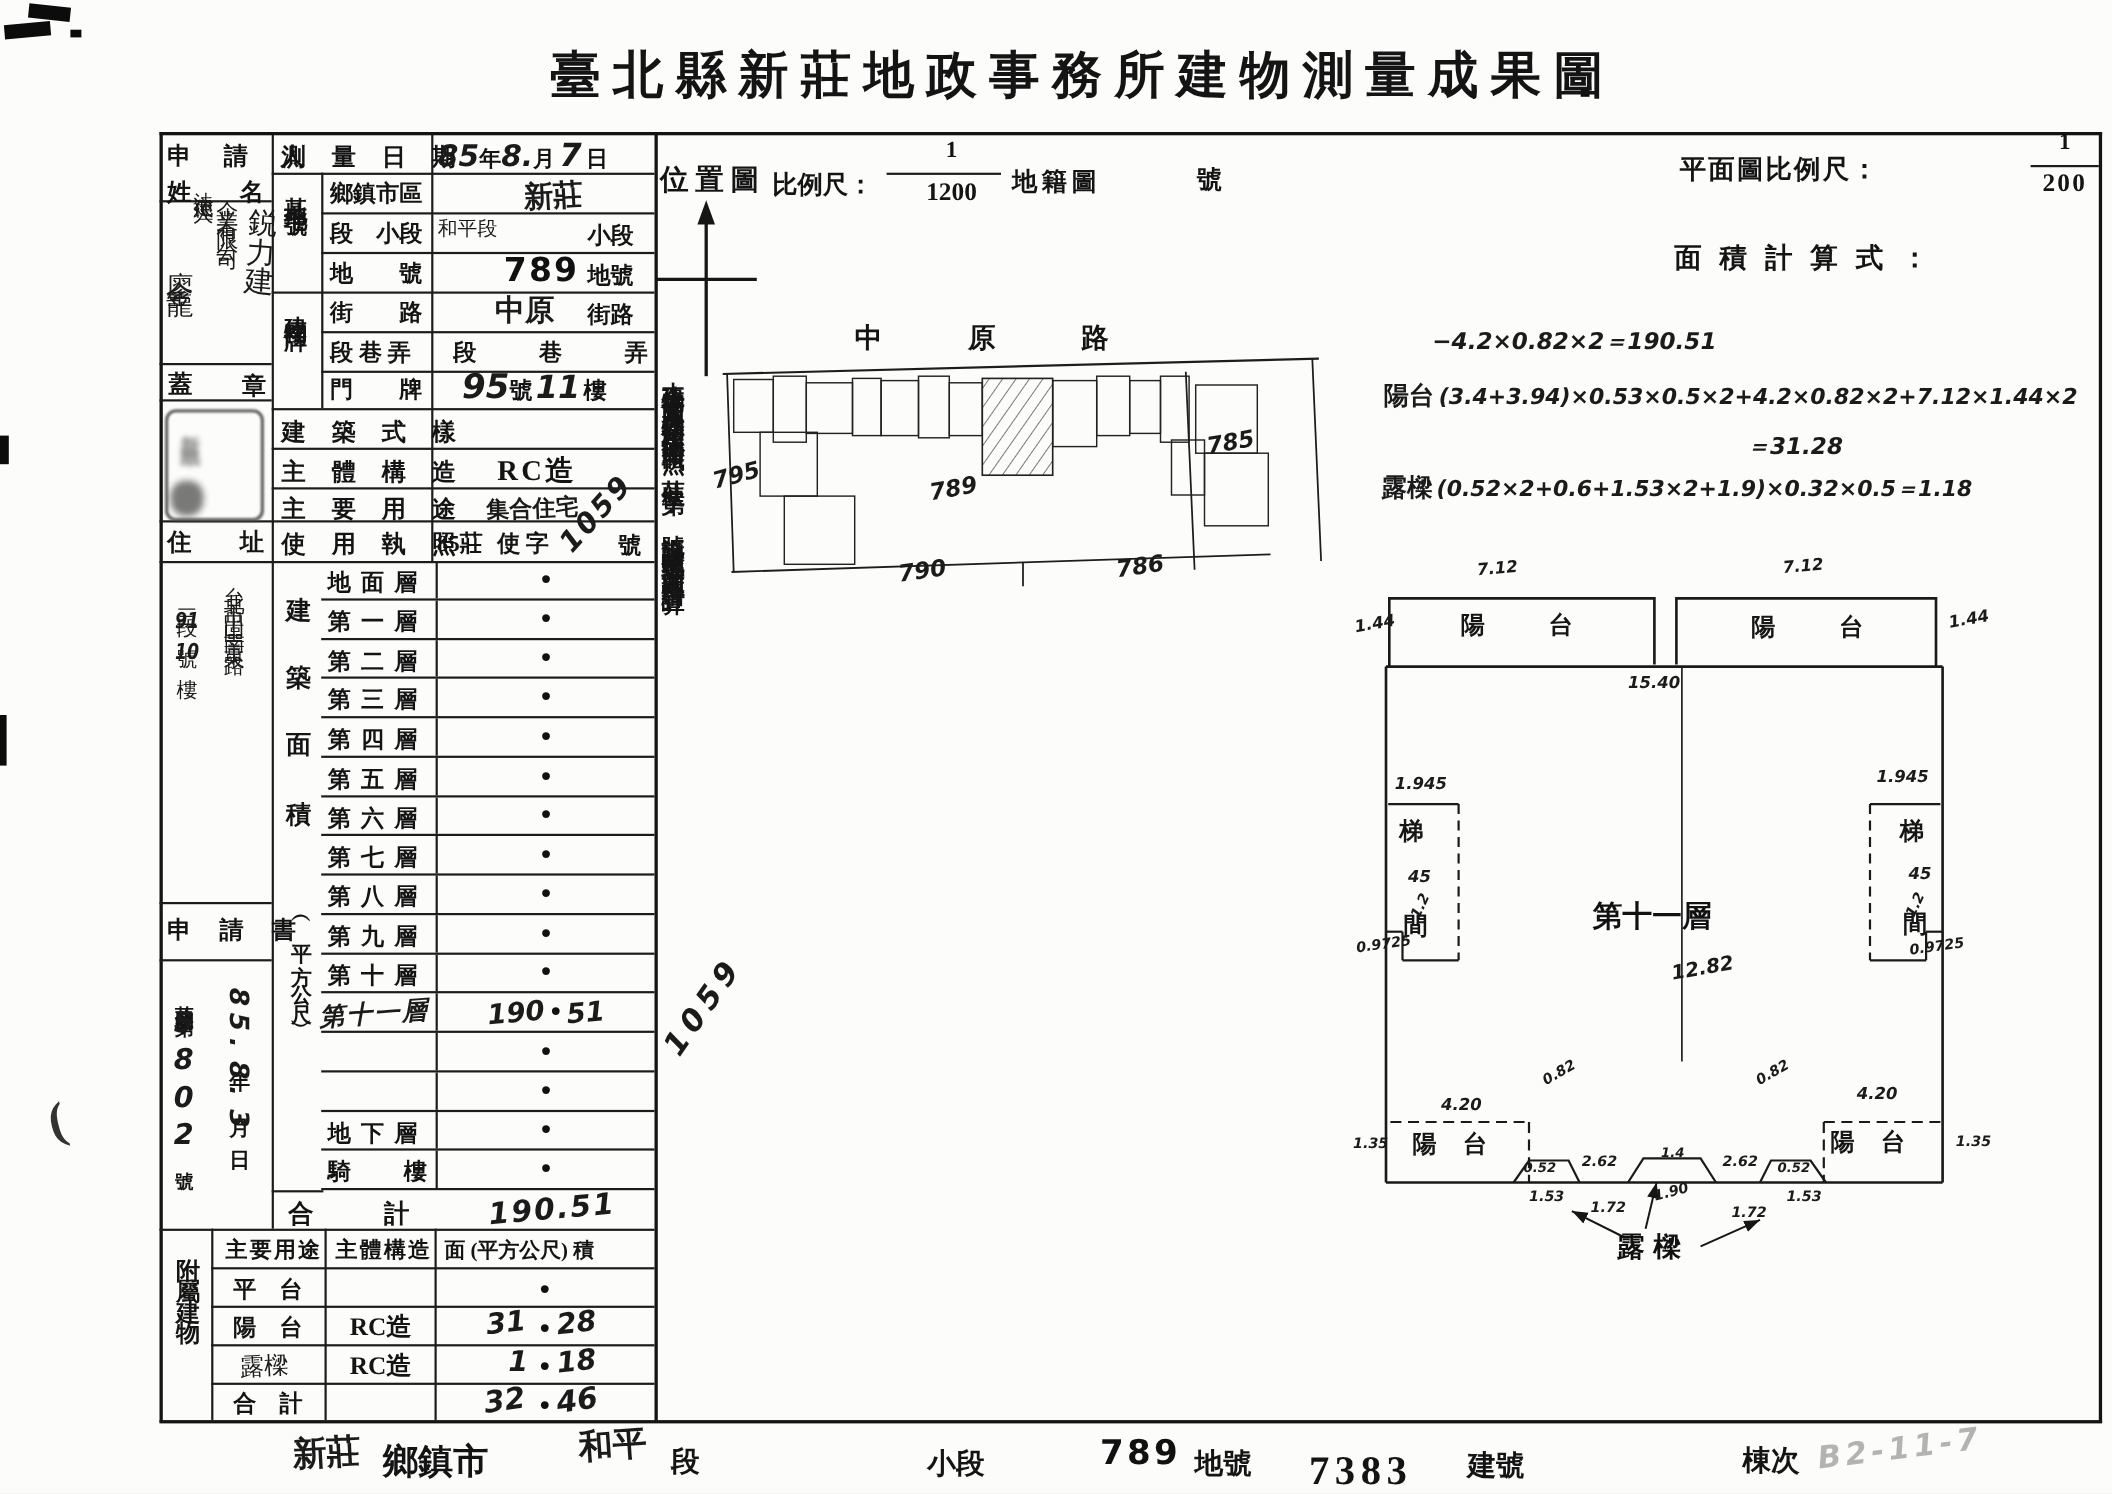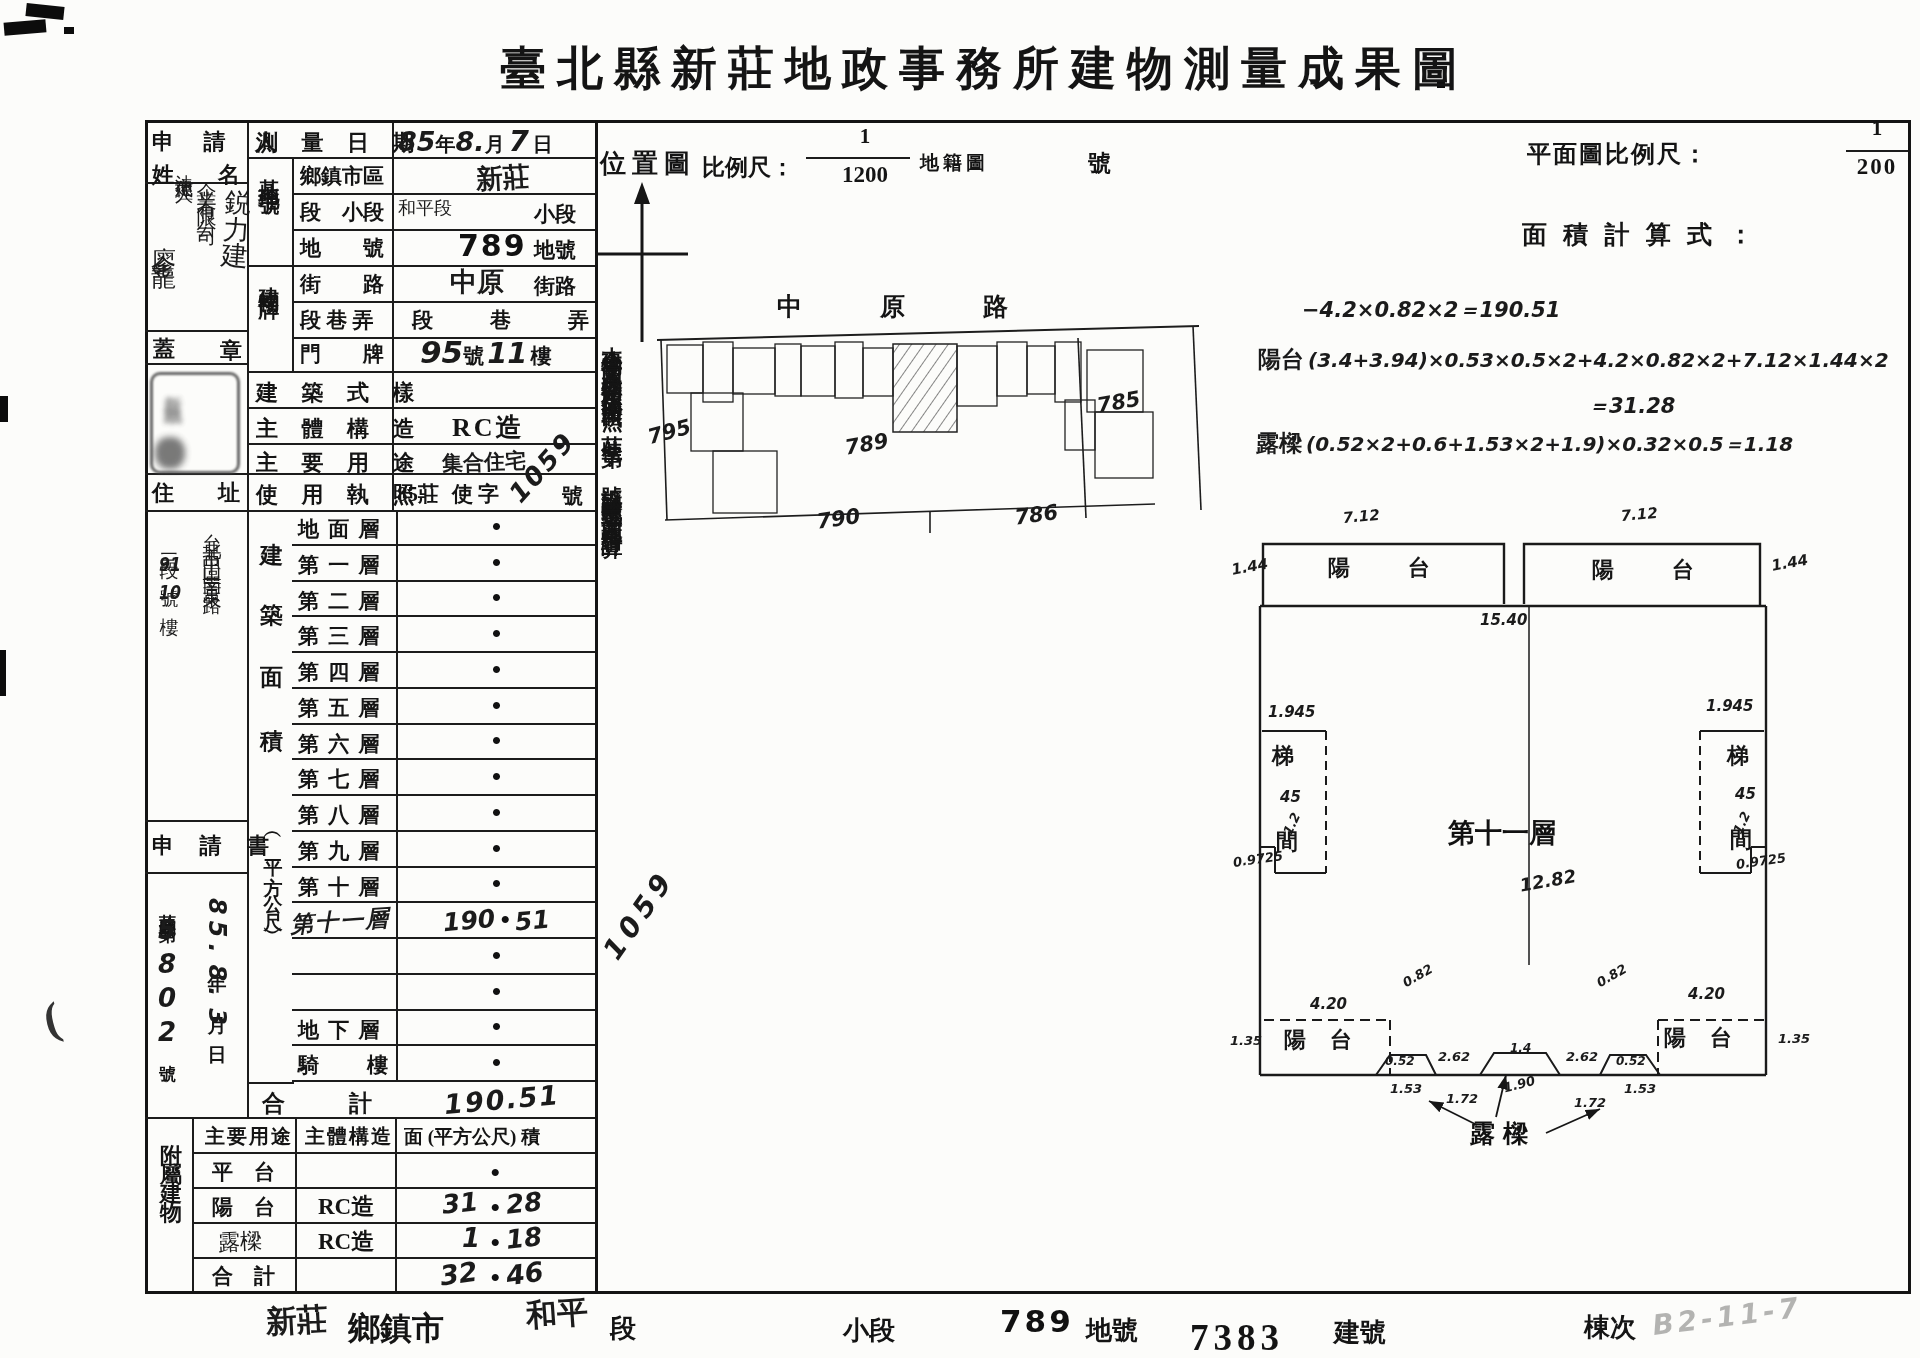--- a/index.html
+++ b/index.html
@@ -349,21 +349,21 @@
   <div class="abs pr vtext" style="left:598px;top:330px;font-size:21px;letter-spacing:4px;">
     <span>本建物平面圖及建物面積係依使用執照</span><span class="tcu">85</span><span>莊使字第</span><span style="display:inline-block;width:2px;height:34px;"></span><span>號設計圖或竣工平面圖轉繪計算</span>
   </div>
   <span class="abs hwn" style="left:588px;top:898px;font-size:28px;letter-spacing:6px;transform:rotate(-55deg);">1059</span>
 
   <span class="abs prl" style="left:600px;top:146px;font-size:26px;letter-spacing:6px;">位置圖</span>
   <span class="abs prl" style="left:702px;top:152px;font-size:23px;">比例尺：</span>
   <span class="abs pr" style="left:820px;top:124px;width:90px;text-align:center;font-size:21px;">1</span>
   <div class="hl" style="top:157px;left:806px;width:104px;"></div>
   <span class="abs pr" style="left:820px;top:162px;width:90px;text-align:center;font-size:23px;">1200</span>
-  <span class="abs prl" style="left:920px;top:150px;font-size:19px;letter-spacing:4px;">地籍圖</span>
+  <span class="abs prl" style="left:920px;top:150px;font-size:23px;letter-spacing:4px;">地籍圖</span>
   <span class="abs prl" style="left:1088px;top:148px;font-size:23px;">號</span>
 
   <svg class="abs" style="left:590px;top:180px;" width="110" height="170" viewBox="0 0 110 170">
     <line x1="52" y1="20" x2="52" y2="162" stroke="#161616" stroke-width="3"></line>
     <polygon points="52,2 44,24 60,24" fill="#161616"></polygon>
     <line x1="6" y1="74" x2="98" y2="74" stroke="#161616" stroke-width="3"></line>
   </svg>
 
   <div class="abs" style="left:595px;top:290px;width:620px;height:270px;">
     <svg width="620" height="270" viewBox="0 0 620 270">

